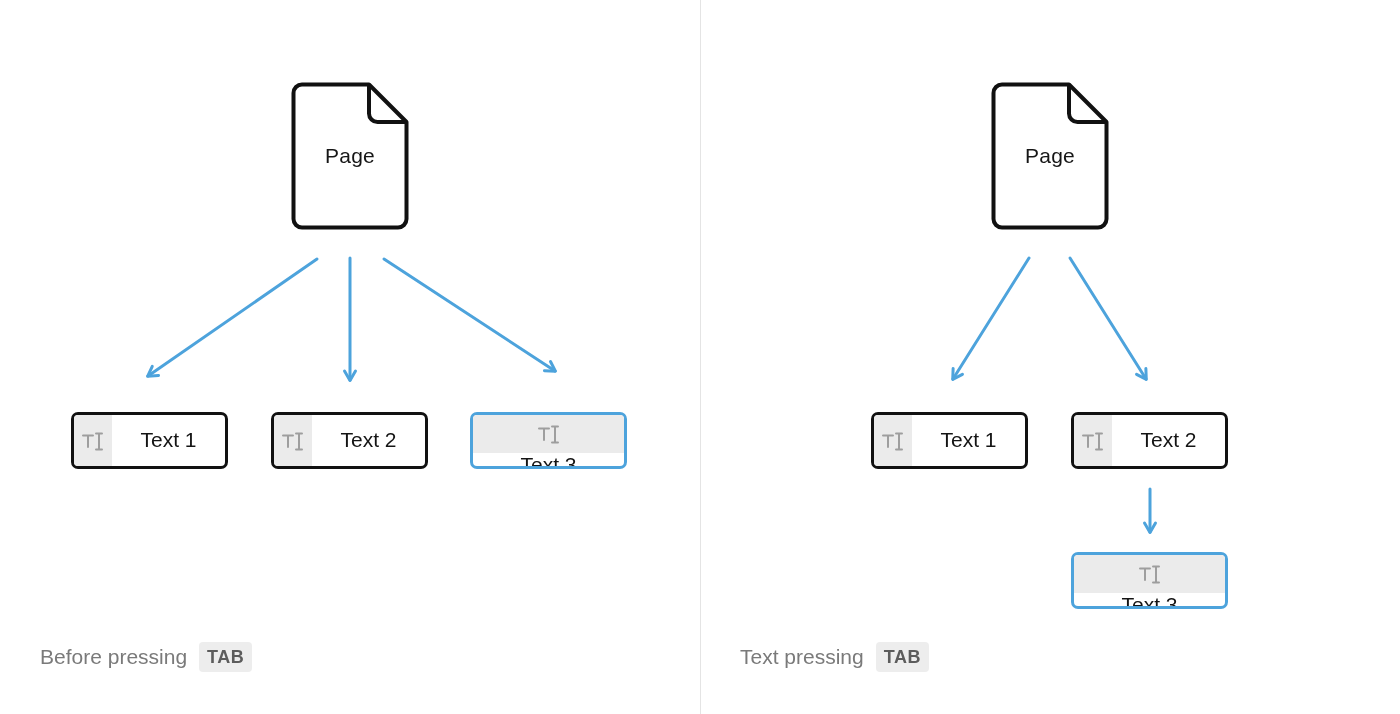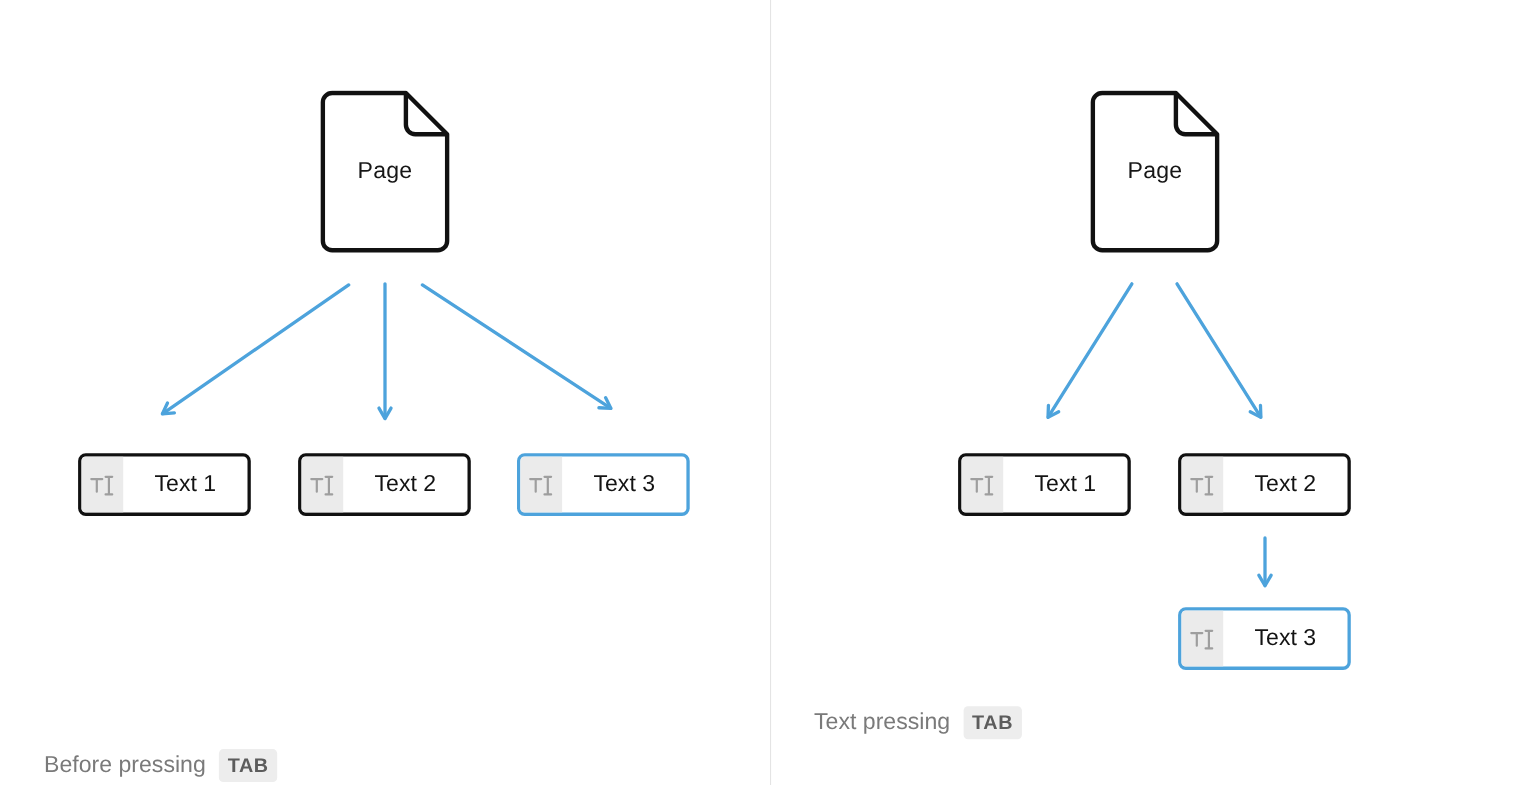--- a/index.html
+++ b/index.html
@@ -68,20 +68,21 @@
     position: absolute;
     width: 157px; height: 57px;
     background: #ffffff;
     border: 3px solid var(--block-border, #111111);
     border-radius: 7px;
     display: flex;
     overflow: hidden;
   }
   .block.highlight {
     border-color: var(--highlight-border, #4DA3DC);
+    flex-direction: column;
   }
   .icon-cell {
     flex: 0 0 38px;
     background: var(--icon-bg, #ebebeb);
     display: flex;
     align-items: center;
     justify-content: center;
   }
   .glyph-path {
     stroke: var(--icon-glyph, #9e9e9e);
@@ -174,21 +175,21 @@
     <div class="block highlight" style="left:470px; top:412px;">
       <span class="icon-cell">
         <svg width="26" height="24" viewBox="0 0 26 24">
           <path class="glyph-path" d="M3 6.5 H13 M8 6.5 V18"></path>
           <path class="glyph-path" d="M16 4.5 H22 M19 4.5 V20.5 M16 20.5 H22"></path>
         </svg>
       </span>
       <span class="label-cell">Text 3</span>
     </div>
 
-    <div class="caption" style="left:40px;margin-top:39px;">
+    <div class="caption" style="left:40px;">
       <span>Before pressing</span>
       <span class="key-badge">TAB</span>
     </div>
 
   </section>
 
   <section>
 
     <div class="page" style="left:991px; top:82px;">
       <svg width="118" height="148" viewBox="0 0 118 148">

